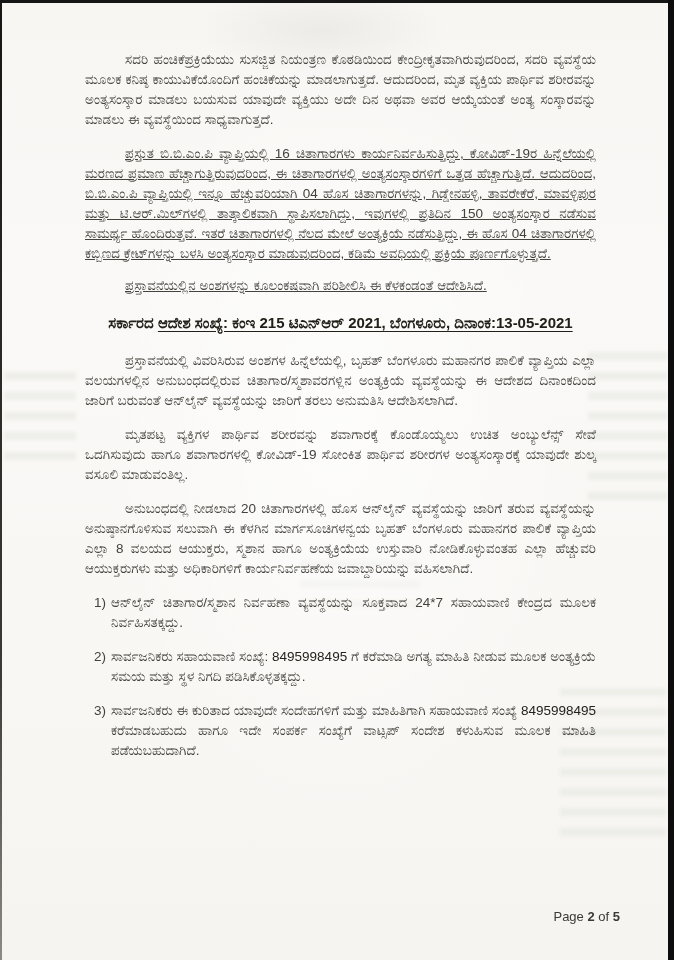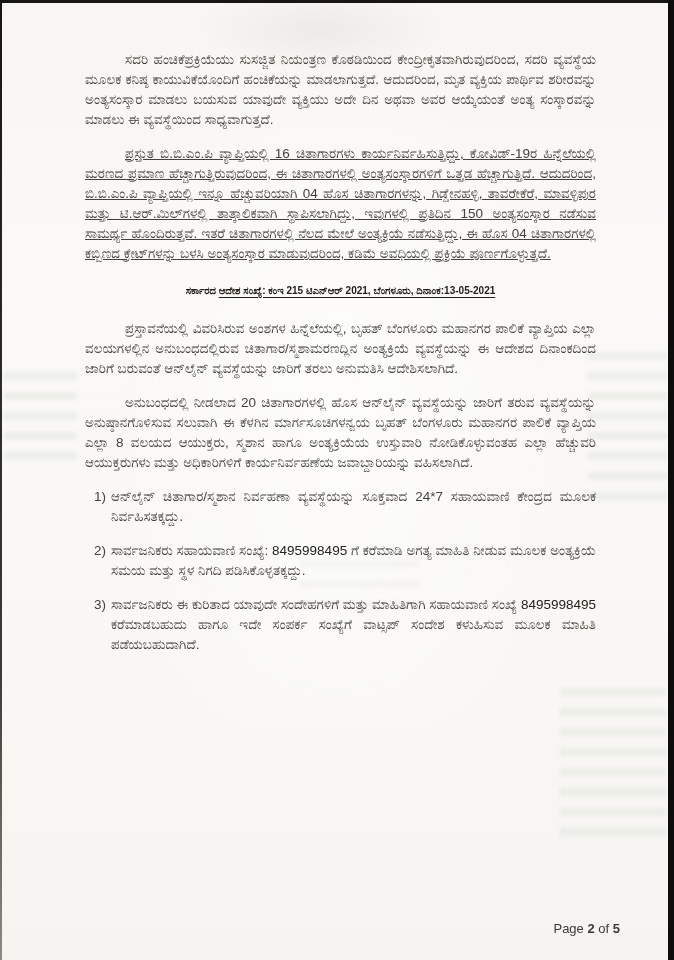--- a/index.html
+++ b/index.html
@@ -53,21 +53,21 @@
     margin: 0 0 14px 0;
     text-indent: 40px;
   }
   .para-tight { margin-bottom: 12px; text-decoration: underline; }
 
   .order-heading {
     margin: 2px 0 14px 0;
     padding: 0 14px;
     text-align: center;
     font-weight: bold;
-    font-size: 10px;
+    font-size: 15px;
     line-height: 29px;
     color: #222019;
   }
   .order-heading .u { text-decoration: underline; text-underline-offset: 3px; }
 
   .list-heading {
     margin: 2px 0 15px 0;
     font-weight: bold;
     font-size: 13.8px;
     color: #27241f;
@@ -88,21 +88,21 @@
   }
   .num-item .itext {
     flex: 1 1 auto;
     text-align: justify;
   }
   .bold-inline { font-weight: normal; color: #26231e; }
 
   .page-footer {
     position: absolute;
     right: 54px;
-    bottom: 24px;
+    bottom: 36px;
     font-size: 13px;
     color: #3c3a36;
   }
   .page-footer .b { font-weight: bold; }
 </style>
 </head>
 <body>
 
 <div class="scan-page">
 
@@ -110,27 +110,29 @@
   <div class="bleed bleed-b"></div>
   <div class="bleed bleed-c"></div>
   <div class="bleed bleed-d"></div>
 
   <div class="content">
 
     <p class="para">ಸದರಿ ಹಂಚಿಕೆಪ್ರಕ್ರಿಯೆಯು ಸುಸಜ್ಜಿತ ನಿಯಂತ್ರಣ ಕೊಠಡಿಯಿಂದ ಕೇಂದ್ರೀಕೃತವಾಗಿರುವುದರಿಂದ, ಸದರಿ ವ್ಯವಸ್ಥೆಯ ಮೂಲಕ ಕನಿಷ್ಠ ಕಾಯುವಿಕೆಯೊಂದಿಗೆ ಹಂಚಿಕೆಯನ್ನು ಮಾಡಲಾಗುತ್ತದೆ. ಆದುದರಿಂದ, ಮೃತ ವ್ಯಕ್ತಿಯ ಪಾರ್ಥಿವ ಶರೀರವನ್ನು ಅಂತ್ಯಸಂಸ್ಕಾರ ಮಾಡಲು ಬಯಸುವ ಯಾವುದೇ ವ್ಯಕ್ತಿಯು ಅದೇ ದಿನ ಅಥವಾ ಅವರ ಆಯ್ಕೆಯಂತೆ ಅಂತ್ಯ ಸಂಸ್ಕಾರವನ್ನು ಮಾಡಲು ಈ ವ್ಯವಸ್ಥೆಯಿಂದ ಸಾಧ್ಯವಾಗುತ್ತದೆ.</p>
 
     <p class="para para-tight">ಪ್ರಸ್ತುತ ಬಿ.ಬಿ.ಎಂ.ಪಿ ವ್ಯಾಪ್ತಿಯಲ್ಲಿ 16 ಚಿತಾಗಾರಗಳು ಕಾರ್ಯನಿರ್ವಹಿಸುತ್ತಿದ್ದು, ಕೋವಿಡ್-19ರ ಹಿನ್ನೆಲೆಯಲ್ಲಿ ಮರಣದ ಪ್ರಮಾಣ ಹೆಚ್ಚಾಗುತ್ತಿರುವುದರಿಂದ, ಈ ಚಿತಾಗಾರಗಳಲ್ಲಿ ಅಂತ್ಯಸಂಸ್ಕಾರಗಳಿಗೆ ಒತ್ತಡ ಹೆಚ್ಚಾಗುತ್ತಿದೆ. ಆದುದರಿಂದ, ಬಿ.ಬಿ.ಎಂ.ಪಿ ವ್ಯಾಪ್ತಿಯಲ್ಲಿ ಇನ್ನೂ ಹೆಚ್ಚುವರಿಯಾಗಿ 04 ಹೊಸ ಚಿತಾಗಾರಗಳನ್ನು, ಗಿಡ್ಡೇನಹಳ್ಳಿ, ತಾವರೇಕೆರೆ, ಮಾವಳ್ಳಿಪುರ ಮತ್ತು ಟಿ.ಆರ್.ಮಿಲ್‌ಗಳಲ್ಲಿ ತಾತ್ಕಾಲಿಕವಾಗಿ ಸ್ಥಾಪಿಸಲಾಗಿದ್ದು, ಇವುಗಳಲ್ಲಿ ಪ್ರತಿದಿನ 150 ಅಂತ್ಯಸಂಸ್ಕಾರ ನಡೆಸುವ ಸಾಮರ್ಥ್ಯ ಹೊಂದಿರುತ್ತವೆ. ಇತರೆ ಚಿತಾಗಾರಗಳಲ್ಲಿ ನೆಲದ ಮೇಲೆ ಅಂತ್ಯಕ್ರಿಯೆ ನಡೆಸುತ್ತಿದ್ದು, ಈ ಹೊಸ 04 ಚಿತಾಗಾರಗಳಲ್ಲಿ ಕಬ್ಬಿಣದ ಕ್ರೇಟ್‌ಗಳನ್ನು ಬಳಸಿ ಅಂತ್ಯಸಂಸ್ಕಾರ ಮಾಡುವುದರಿಂದ, ಕಡಿಮೆ ಅವಧಿಯಲ್ಲಿ ಪ್ರಕ್ರಿಯೆ ಪೂರ್ಣಗೊಳ್ಳುತ್ತದೆ.</p>
 
+    <p class="para para-tight">ಪ್ರಸ್ತಾವನೆಯಲ್ಲಿನ ಅಂಶಗಳನ್ನು ಕೂಲಂಕಷವಾಗಿ ಪರಿಶೀಲಿಸಿ ಈ ಕೆಳಕಂಡಂತೆ ಆದೇಶಿಸಿದೆ.</p>
 
     <h2 class="order-heading">
       <span>ಸರ್ಕಾರದ </span><span class="u">ಆದೇಶ ಸಂಖ್ಯೆ: ಕಂಇ 215 ಟಿಎನ್‌ಆರ್ 2021, ಬೆಂಗಳೂರು, ದಿನಾಂಕ:13-05-2021</span>
     </h2>
 
-    <p class="para">ಪ್ರಸ್ತಾವನೆಯಲ್ಲಿ ವಿವರಿಸಿರುವ ಅಂಶಗಳ ಹಿನ್ನೆಲೆಯಲ್ಲಿ, ಬೃಹತ್ ಬೆಂಗಳೂರು ಮಹಾನಗರ ಪಾಲಿಕೆ ವ್ಯಾಪ್ತಿಯ ಎಲ್ಲಾ ವಲಯಗಳಲ್ಲಿನ ಅನುಬಂಧದಲ್ಲಿರುವ ಚಿತಾಗಾರ/ಸ್ಮಶಾಮರಣದ್ಲಿನ ಅಂತ್ಯಕ್ರಿಯೆ ವ್ಯವಸ್ಥೆಯನ್ನು ಈ ಆದೇಶದ ದಿನಾಂಕದಿಂದ ಜಾರಿಗೆ ಬರುವಂತೆ ಆನ್‌ಲೈನ್ ವ್ಯವಸ್ಥೆಯನ್ನು ಜಾರಿಗೆ ತರಲು ಅನುಮತಿಸಿ ಆದೇಶಿಸಲಾಗಿದೆ.</p>
+    <p class="para">ಪ್ರಸ್ತಾವನೆಯಲ್ಲಿ ವಿವರಿಸಿರುವ ಅಂಶಗಳ ಹಿನ್ನೆಲೆಯಲ್ಲಿ, ಬೃಹತ್ ಬೆಂಗಳೂರು ಮಹಾನಗರ ಪಾಲಿಕೆ ವ್ಯಾಪ್ತಿಯ ಎಲ್ಲಾ ವಲಯಗಳಲ್ಲಿನ ಅನುಬಂಧದಲ್ಲಿರುವ ಚಿತಾಗಾರ/ಸ್ಮಶಾವರಗಳ್ಲಿನ ಅಂತ್ಯಕ್ರಿಯೆ ವ್ಯವಸ್ಥೆಯನ್ನು ಈ ಆದೇಶದ ದಿನಾಂಕದಿಂದ ಜಾರಿಗೆ ಬರುವಂತೆ ಆನ್‌ಲೈನ್ ವ್ಯವಸ್ಥೆಯನ್ನು ಜಾರಿಗೆ ತರಲು ಅನುಮತಿಸಿ ಆದೇಶಿಸಲಾಗಿದೆ.</p>
 
+    <p class="para">ಮೃತಪಟ್ಟ ವ್ಯಕ್ತಿಗಳ ಪಾರ್ಥಿವ ಶರೀರವನ್ನು ಶವಾಗಾರಕ್ಕೆ ಕೊಂಡೊಯ್ಯಲು ಉಚಿತ ಅಂಬ್ಯುಲೆನ್ಸ್ ಸೇವೆ ಒದಗಿಸುವುದು ಹಾಗೂ ಶವಾಗಾರಗಳಲ್ಲಿ ಕೋವಿಡ್-19 ಸೋಂಕಿತ ಪಾರ್ಥಿವ ಶರೀರಗಳ ಅಂತ್ಯಸಂಸ್ಕಾರಕ್ಕೆ ಯಾವುದೇ ಶುಲ್ಕ ವಸೂಲಿ ಮಾಡುವಂತಿಲ್ಲ.</p>
 
     <p class="para">ಅನುಬಂಧದಲ್ಲಿ ನೀಡಲಾದ 20 ಚಿತಾಗಾರಗಳಲ್ಲಿ ಹೊಸ ಆನ್‌ಲೈನ್ ವ್ಯವಸ್ಥೆಯನ್ನು ಜಾರಿಗೆ ತರುವ ವ್ಯವಸ್ಥೆಯನ್ನು ಅನುಷ್ಠಾನಗೊಳಿಸುವ ಸಲುವಾಗಿ ಈ ಕೆಳಗಿನ ಮಾರ್ಗಸೂಚಿಗಳನ್ವಯ ಬೃಹತ್ ಬೆಂಗಳೂರು ಮಹಾನಗರ ಪಾಲಿಕೆ ವ್ಯಾಪ್ತಿಯ ಎಲ್ಲಾ 8 ವಲಯದ ಆಯುಕ್ತರು, ಸ್ಮಶಾನ ಹಾಗೂ ಅಂತ್ಯಕ್ರಿಯೆಯ ಉಸ್ತುವಾರಿ ನೋಡಿಕೊಳ್ಳುವಂತಹ ಎಲ್ಲಾ ಹೆಚ್ಚುವರಿ ಆಯುಕ್ತರುಗಳು ಮತ್ತು ಅಧಿಕಾರಿಗಳಿಗೆ ಕಾರ್ಯನಿರ್ವಹಣೆಯ ಜವಾಬ್ದಾರಿಯನ್ನು ವಹಿಸಲಾಗಿದೆ.</p>
 
 
     <div class="num-list">
 
       <div class="num-item">
         <span class="num">1)</span>
         <span class="itext"><span>ಆನ್‌ಲೈನ್ ಚಿತಾಗಾರ/ಸ್ಮಶಾನ ನಿರ್ವಹಣಾ ವ್ಯವಸ್ಥೆಯನ್ನು ಸೂಕ್ತವಾದ 24*7 ಸಹಾಯವಾಣಿ ಕೇಂದ್ರದ ಮೂಲಕ ನಿರ್ವಹಿಸತಕ್ಕದ್ದು.</span><span class="bold-inline"></span><span></span></span>
       </div>

